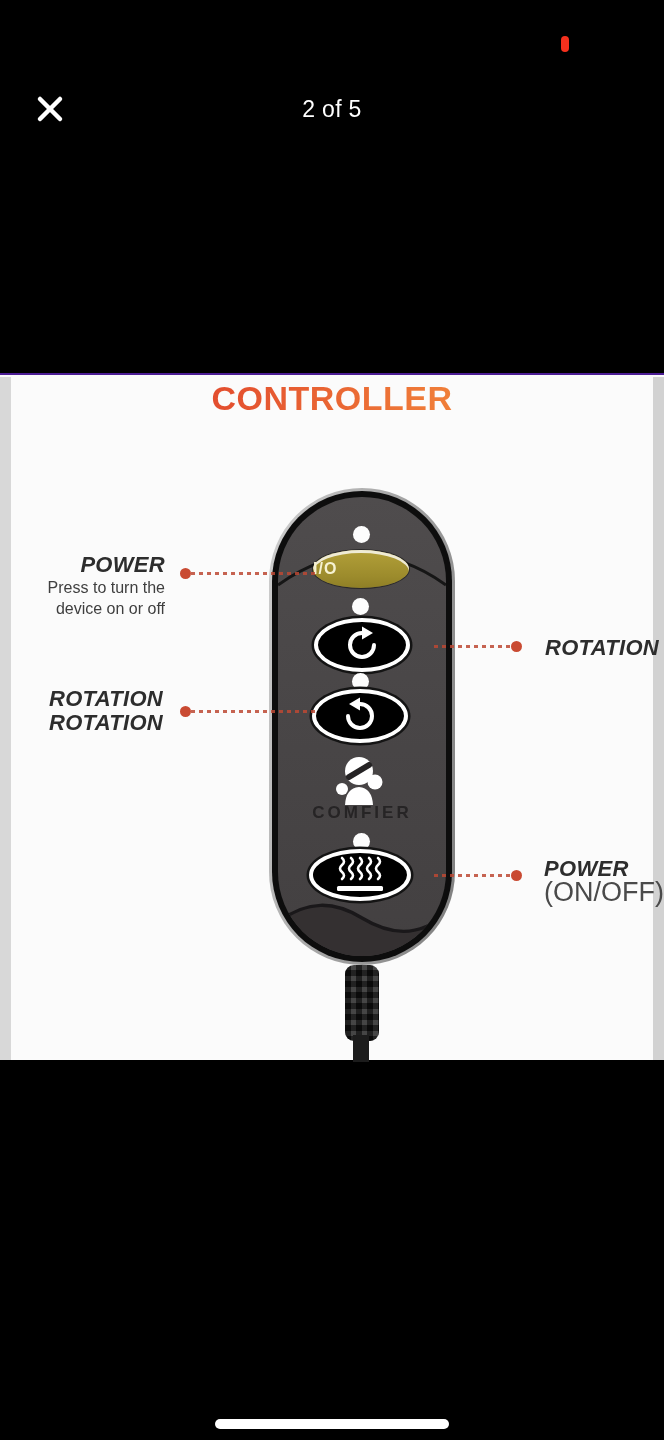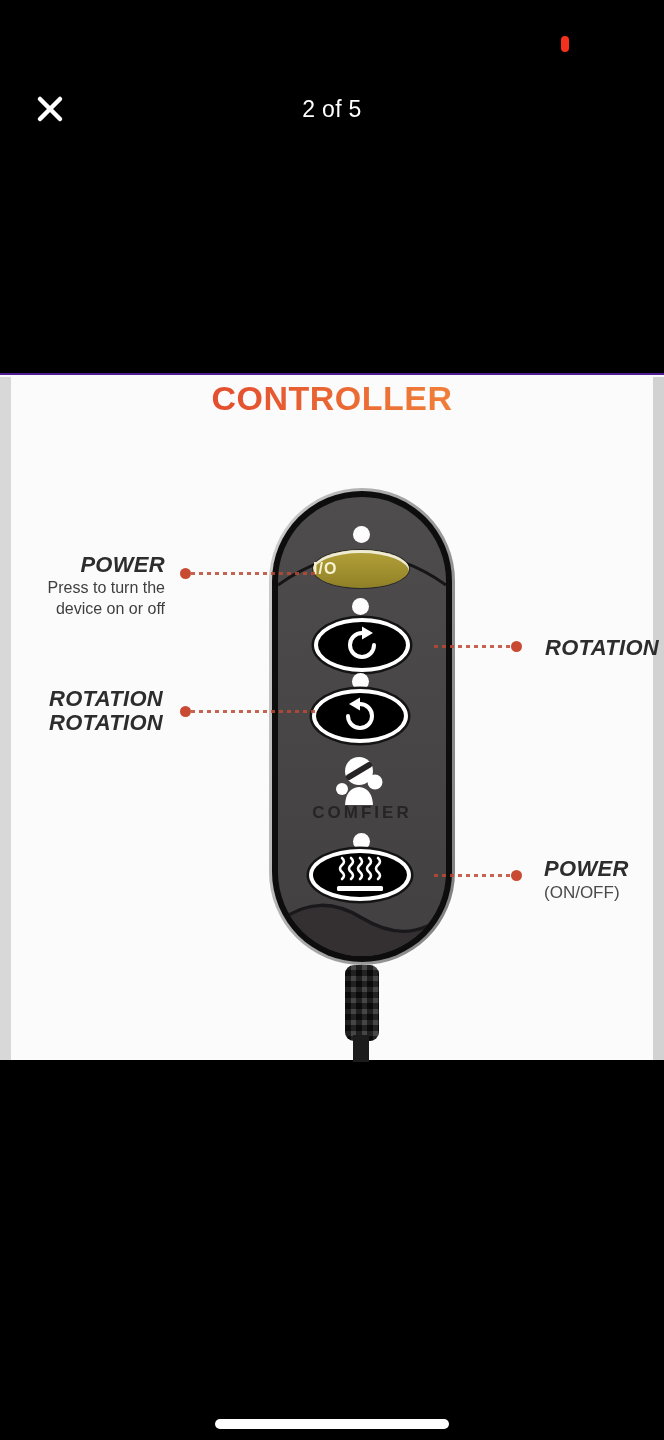--- a/index.html
+++ b/index.html
@@ -174,20 +174,20 @@
     <div class="dash" style="left:191px; top:335px; width:126px;"></div>
     <div class="callout ra" style="right:501px; top:312px;">
       <div class="t">ROTATION</div>
       <div class="t">ROTATION</div>
     </div>
 
     <div class="dot" style="left:511px; top:495px;"></div>
     <div class="dash" style="left:434px; top:499px; width:76px;"></div>
     <div class="callout la" style="left:544px; top:482px;">
       <div class="t">POWER</div>
-      <div class="s" style="font-size:17px; line-height:23px; color:#4a4a4a;">(ON/OFF)</div>
+      <div class="s" style="font-size:27px; line-height:23px; color:#4a4a4a;">(ON/OFF)</div>
     </div>
 
   </div>
 
   <div class="home-indicator"></div>
 
 </div>
 
 </body></html>

